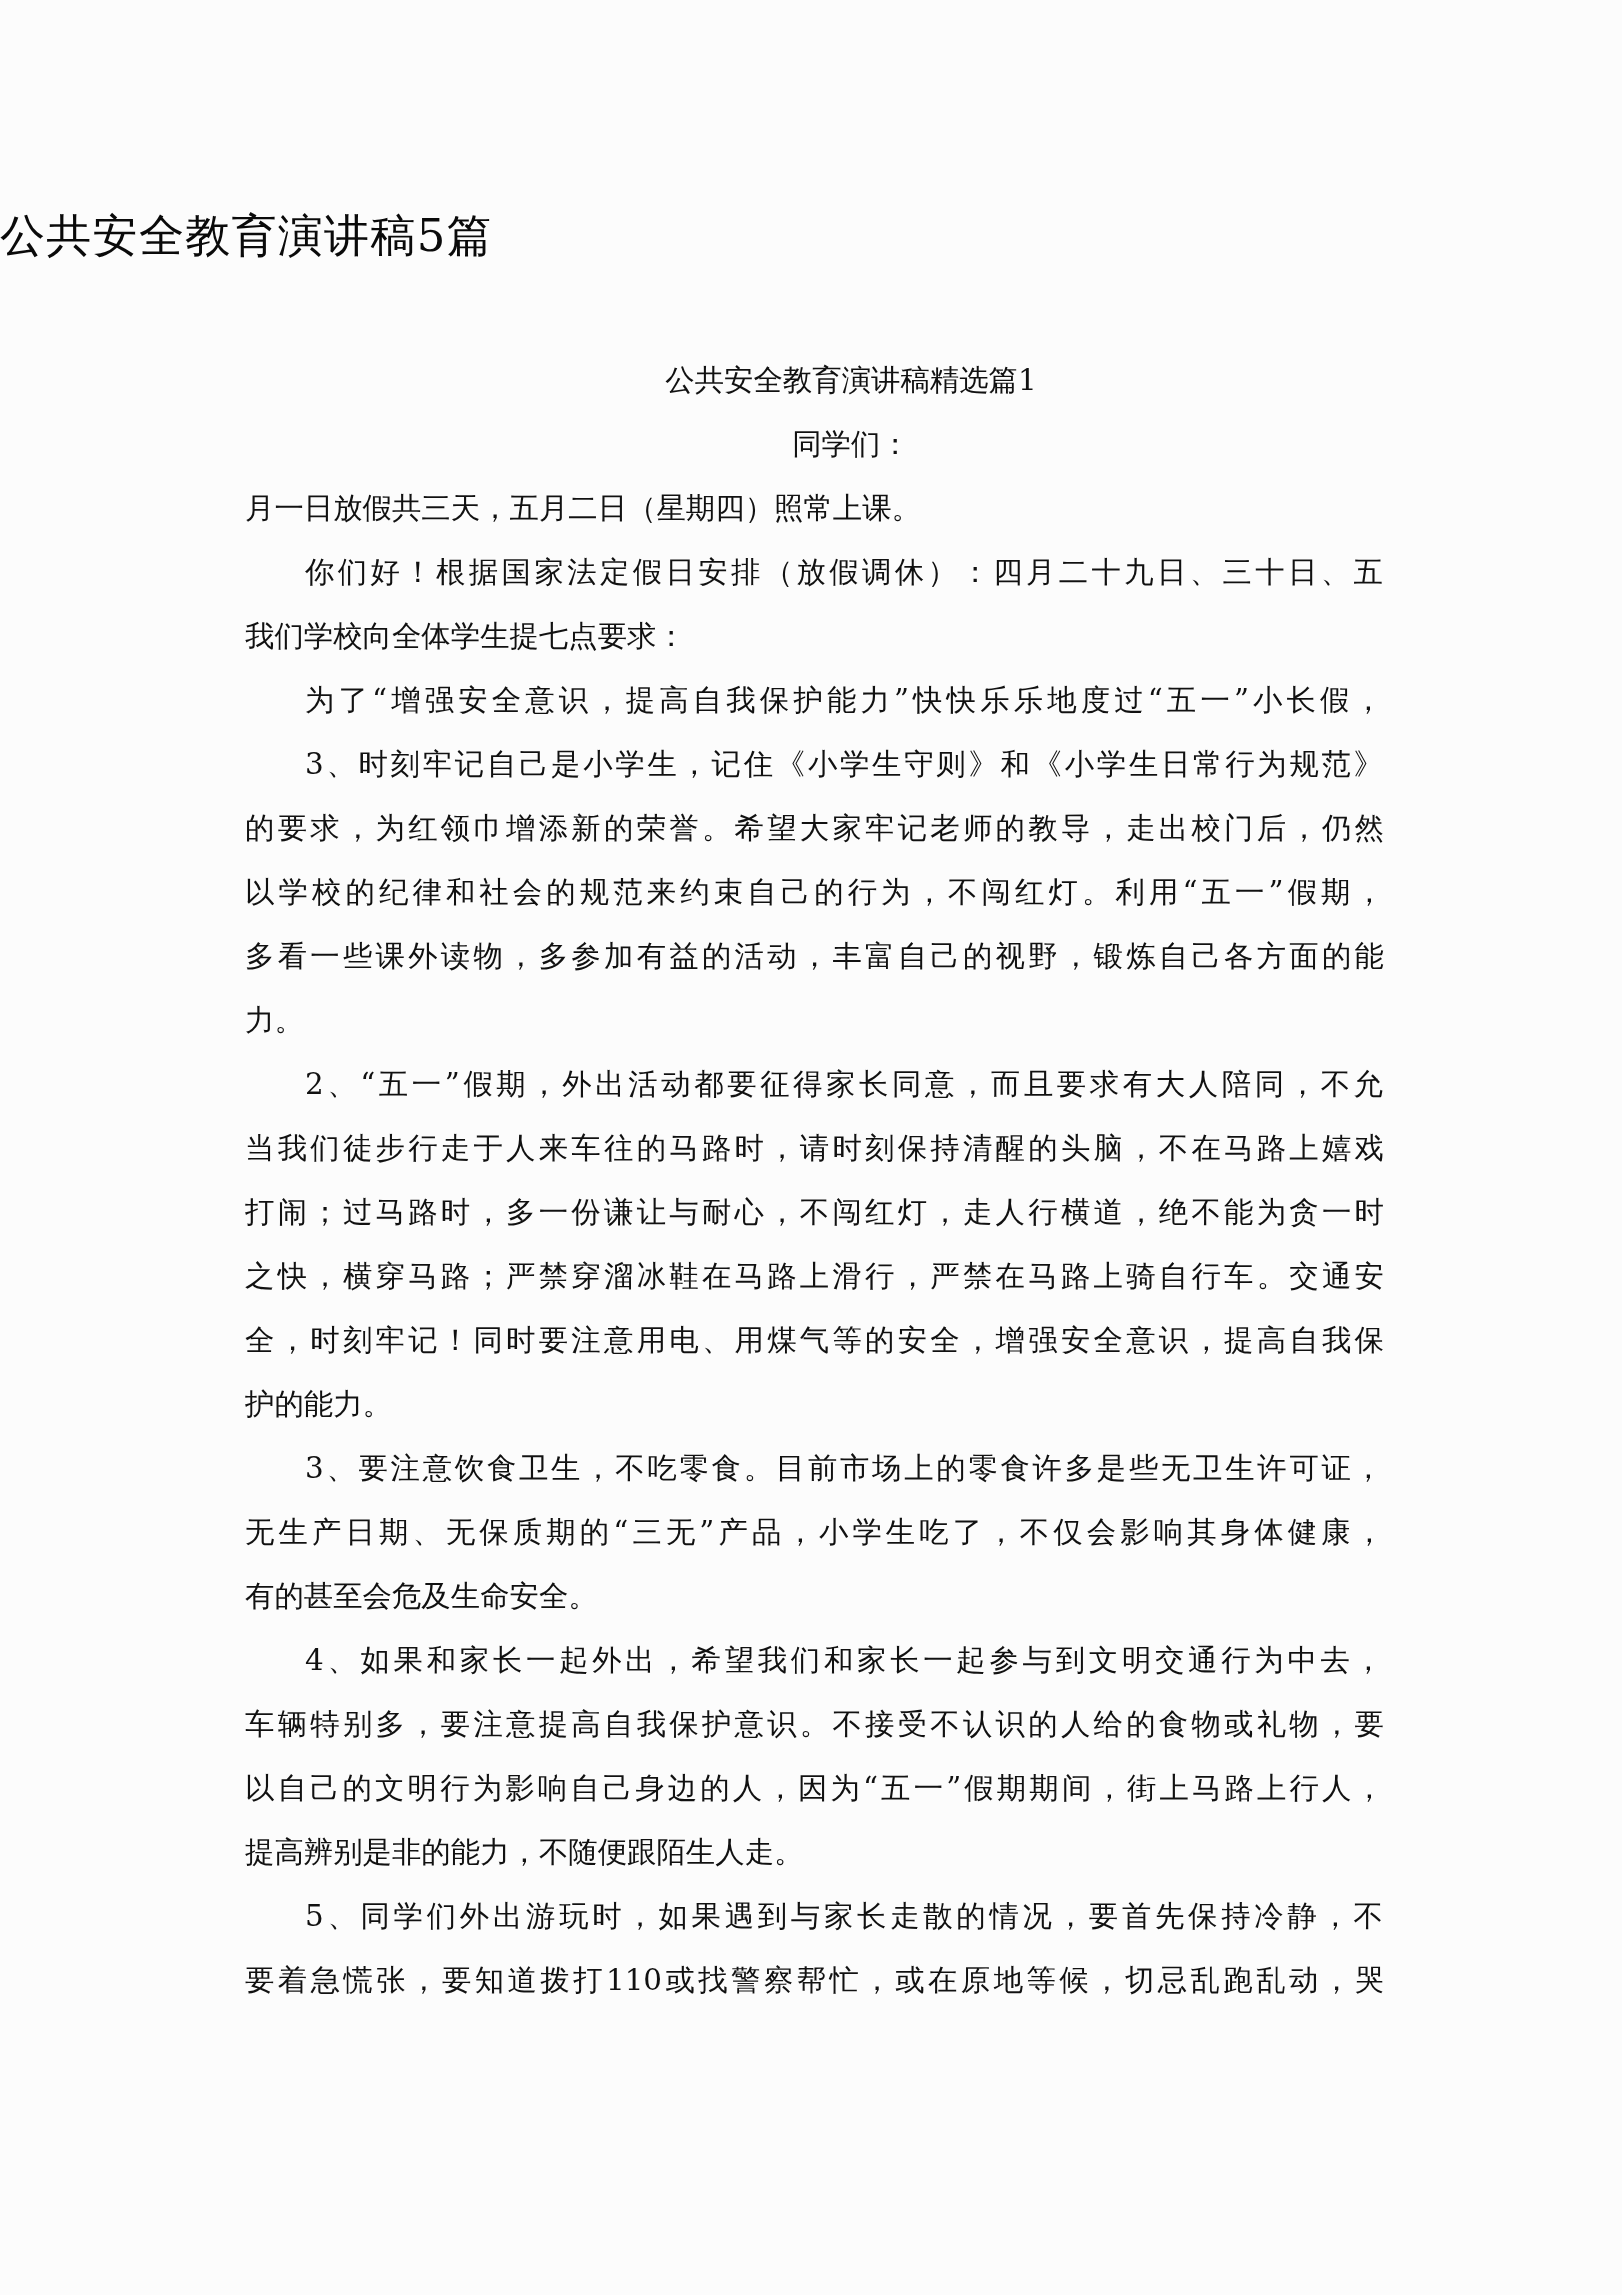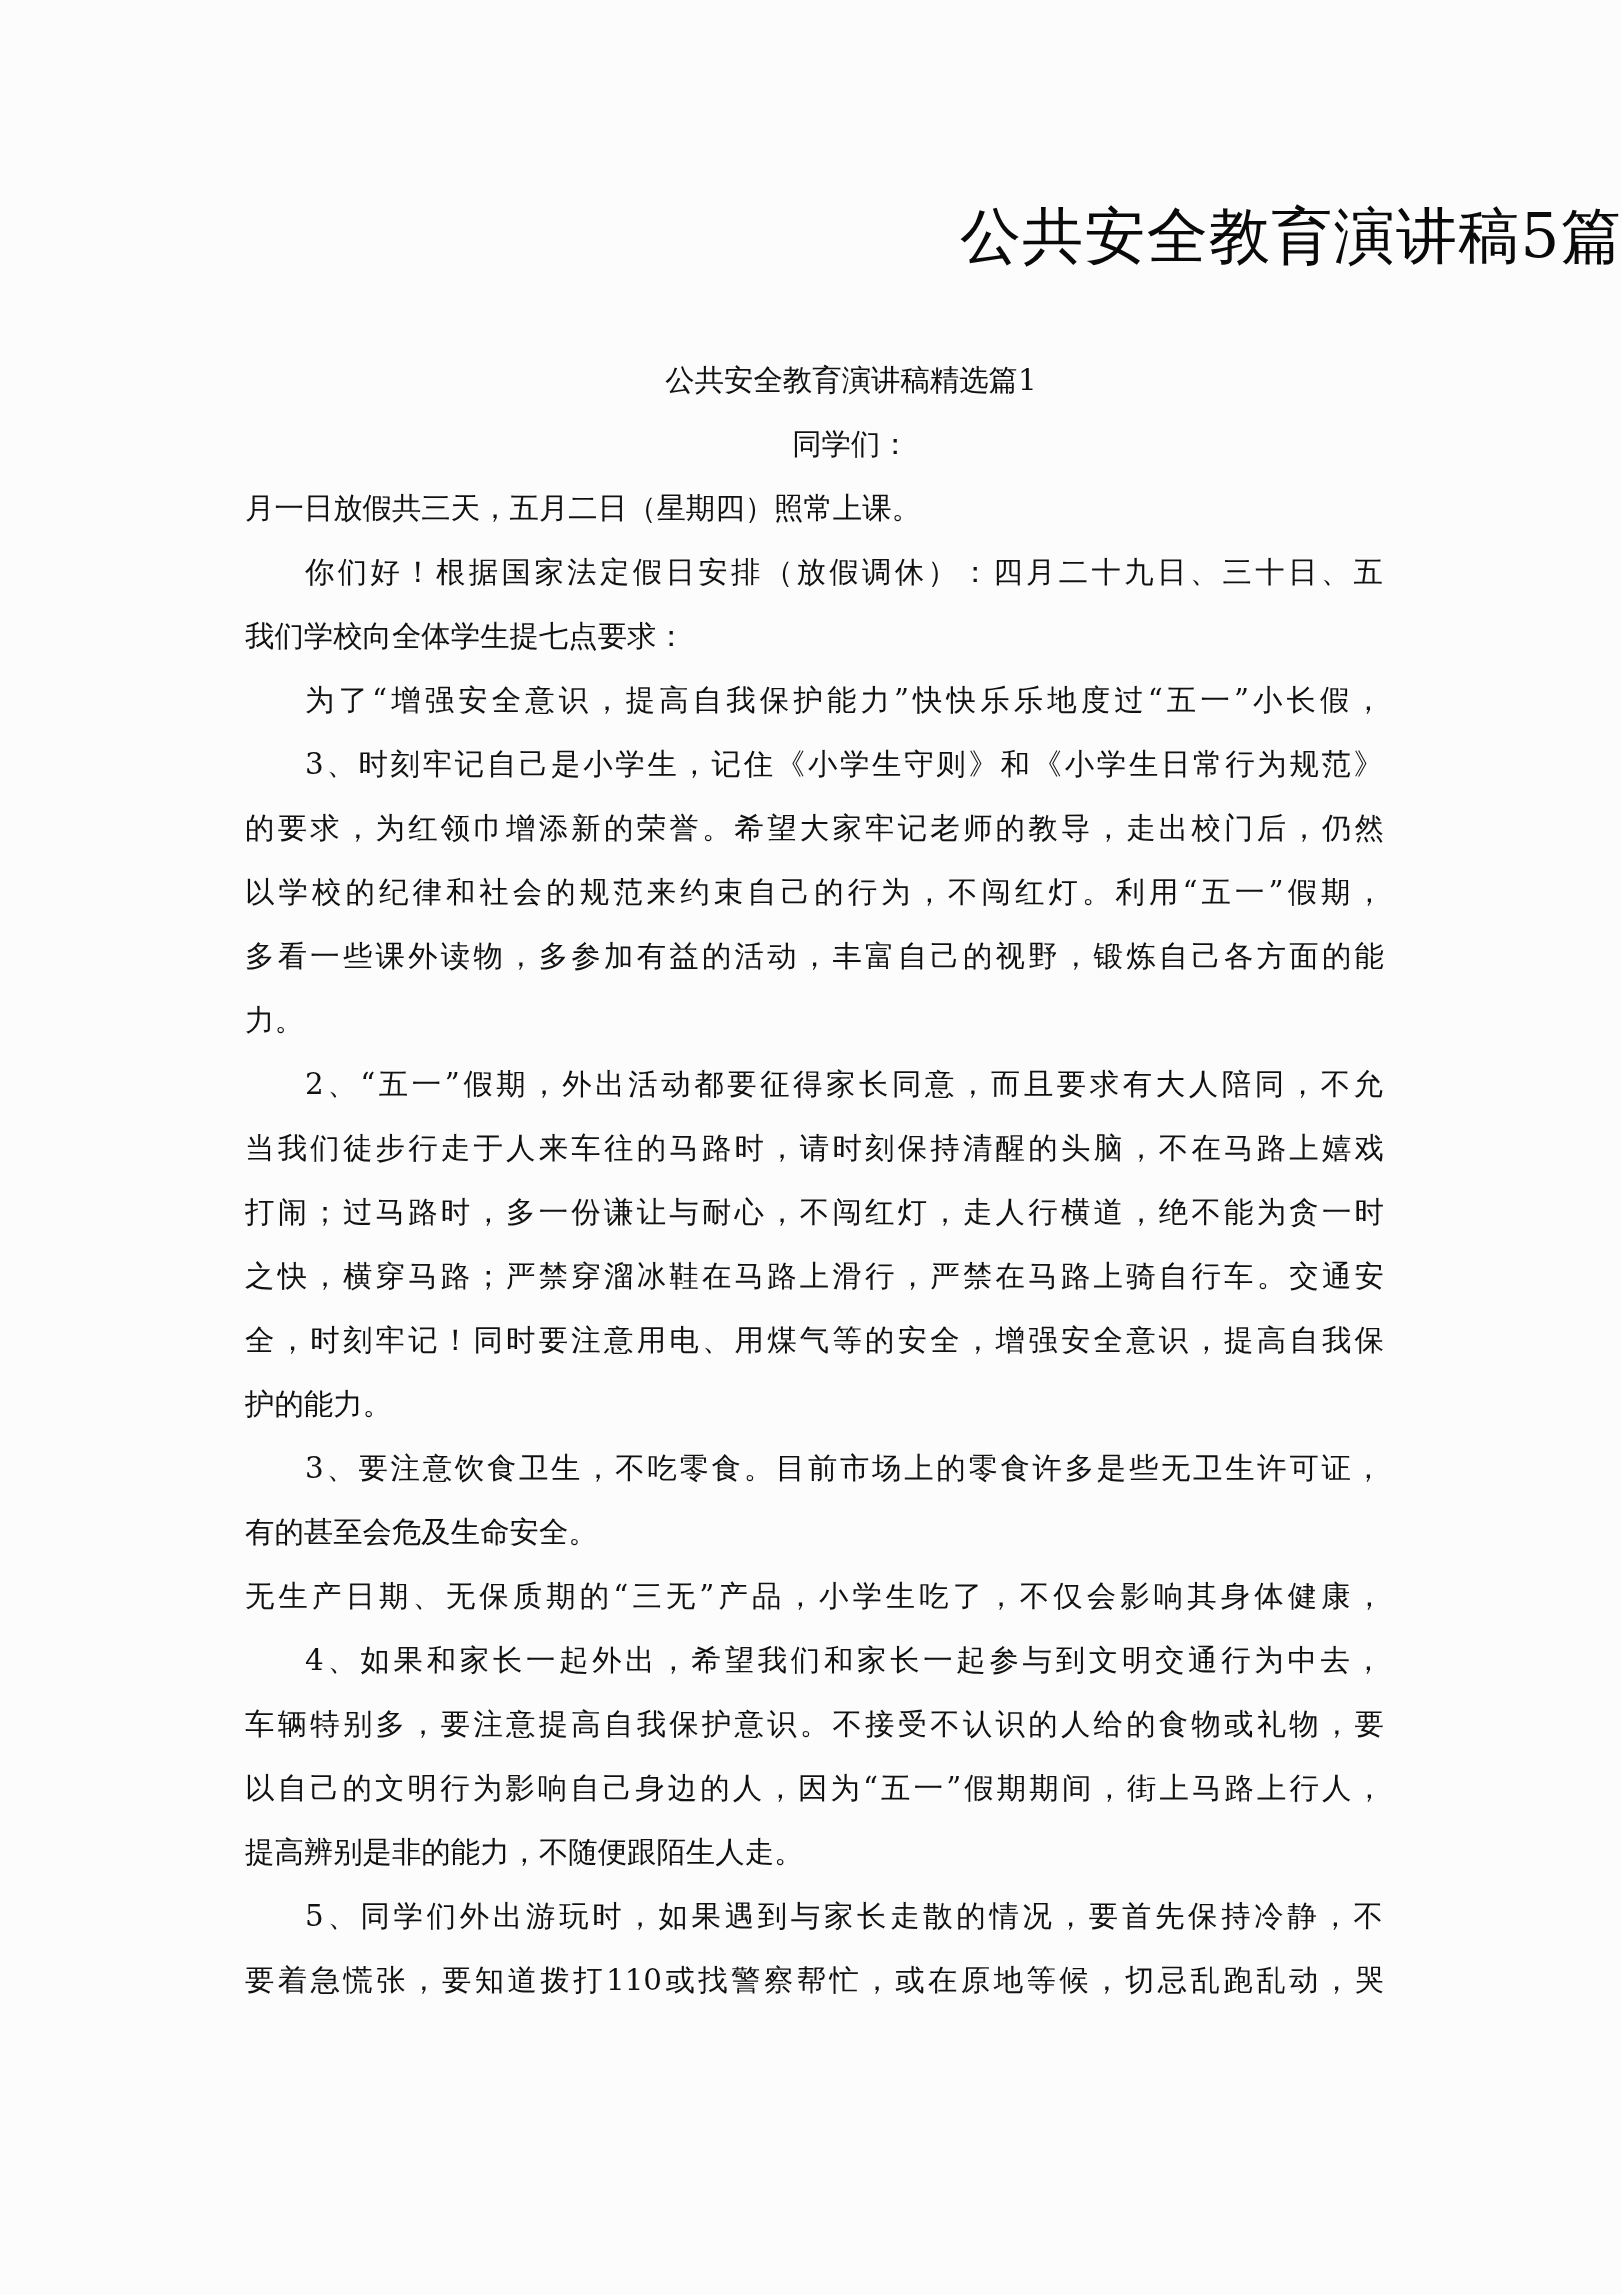--- a/index.html
+++ b/index.html
@@ -21,22 +21,22 @@
       top: 0;
       width: 1623px;
       height: 2295px;
       background: #fcfcfc;
     }
     .doc-title {
       position: absolute;
       top: 196px;
       left: 0;
       width: 1623px;
-      text-align: right;
-      font-size: 61px;
+      text-align: left;
+      font-size: 45px;
       line-height: 79px;
       letter-spacing: 1.3px;
       font-weight: normal;
       margin: 0;
       color: #0a0a0a;
     }
     .content {
       position: absolute;
       left: 245px;
       top: 348px;
@@ -105,22 +105,22 @@
       <span class="line indent justify">2、“五一”假期，外出活动都要征得家长同意，而且要求有大人陪同，不允</span>
       <span class="line justify">当我们徒步行走于人来车往的马路时，请时刻保持清醒的头脑，不在马路上嬉戏</span>
       <span class="line justify">打闹；过马路时，多一份谦让与耐心，不闯红灯，走人行横道，绝不能为贪一时</span>
       <span class="line justify">之快，横穿马路；严禁穿溜冰鞋在马路上滑行，严禁在马路上骑自行车。交通安</span>
       <span class="line justify">全，时刻牢记！同时要注意用电、用煤气等的安全，增强安全意识，提高自我保</span>
       <span class="line">护的能力。</span>
     </p>
 
     <p class="para">
       <span class="line indent justify">3、要注意饮食卫生，不吃零食。目前市场上的零食许多是些无卫生许可证，</span>
+      <span class="line justify">无生产日期、无保质期的“三无”产品，小学生吃了，不仅会影响其身体健康，</span>
       <span class="line">有的甚至会危及生命安全。</span>
-      <span class="line justify">无生产日期、无保质期的“三无”产品，小学生吃了，不仅会影响其身体健康，</span>
     </p>
 
     <p class="para">
       <span class="line indent justify">4、如果和家长一起外出，希望我们和家长一起参与到文明交通行为中去，</span>
       <span class="line justify">车辆特别多，要注意提高自我保护意识。不接受不认识的人给的食物或礼物，要</span>
       <span class="line justify">以自己的文明行为影响自己身边的人，因为“五一”假期期间，街上马路上行人，</span>
       <span class="line">提高辨别是非的能力，不随便跟陌生人走。</span>
     </p>
 
     <p class="para">

